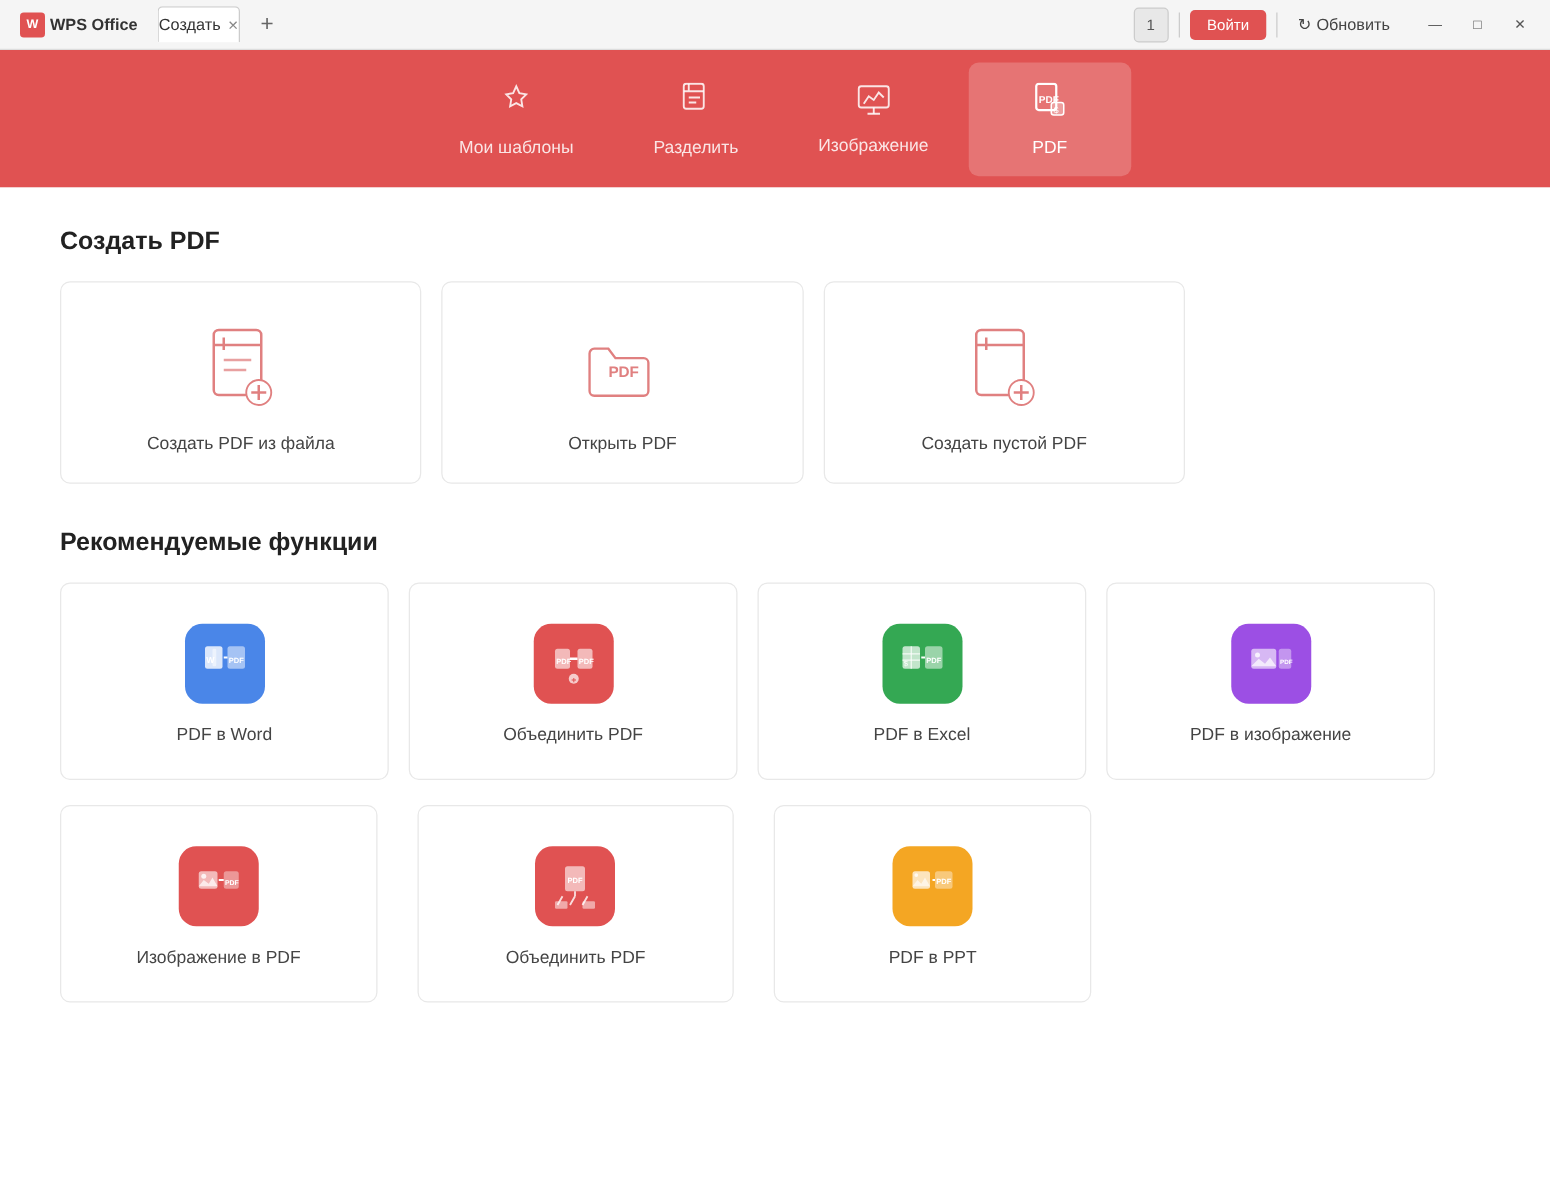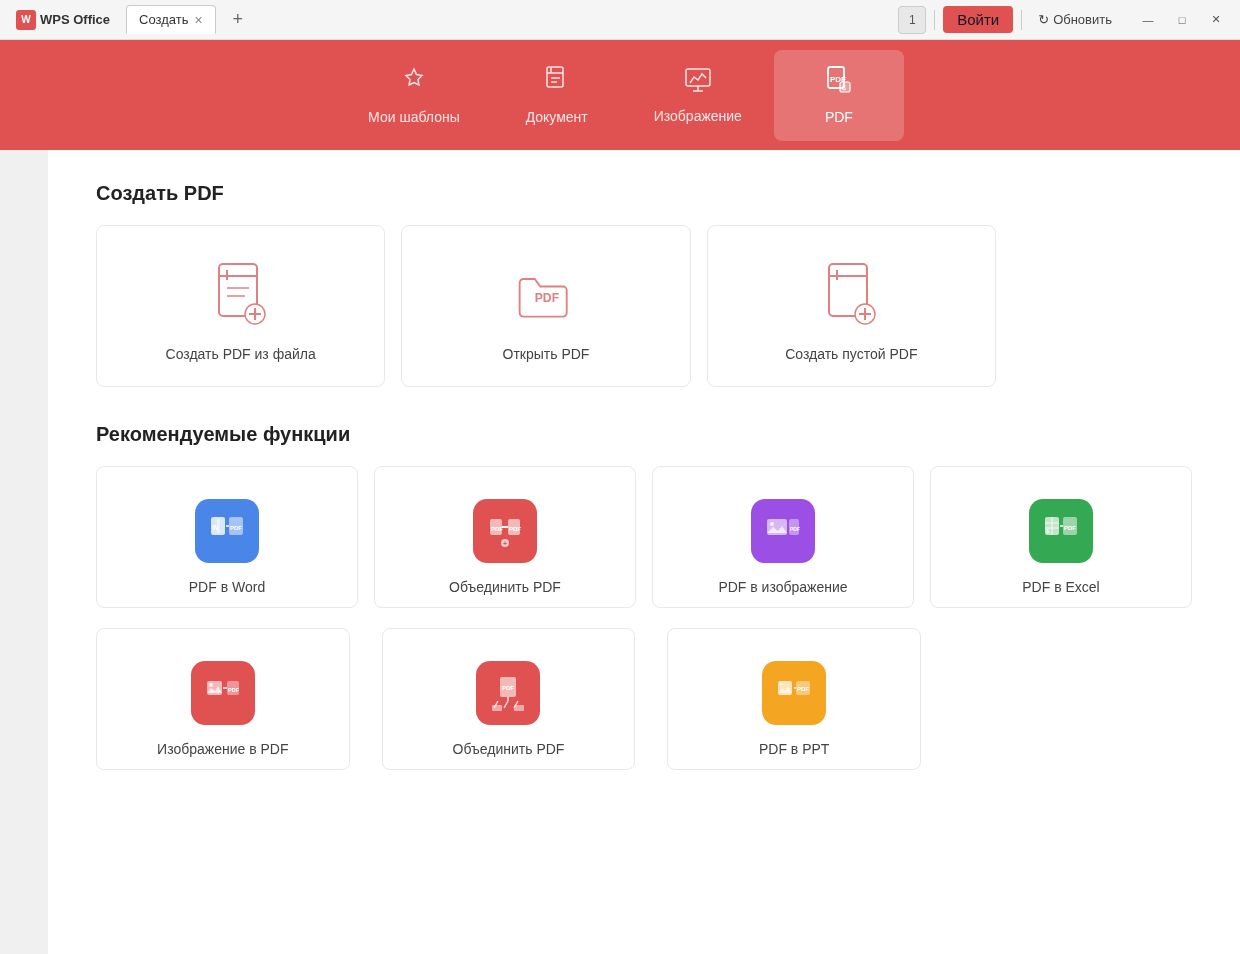--- a/index.html
+++ b/index.html
@@ -43,21 +43,21 @@
       justify-content: center;
       color: white;
       font-size: 10px;
       font-weight: bold;
     }
     .tab-active {
       background: white;
       border: 1px solid #ccc;
       border-bottom: 1px solid white;
       border-radius: 4px 4px 0 0;
-      padding: 6px 12px;
+      padding: 6px 0;
       font-size: 13px;
       color: #333;
       display: flex;
       align-items: center;
       gap: 6px;
       cursor: pointer;
     }
     .tab-close {
       font-size: 14px;
       color: #888;
@@ -94,25 +94,25 @@
       cursor: pointer;
       border: 1px solid #ccc;
     }
     .divider-v {
       width: 1px;
       height: 20px;
       background: #ccc;
     }
     .login-btn {
       background: #e05252;
-      color: #0f172a;
+      color: #ffffff;
       border: none;
       border-radius: 4px;
       padding: 5px 14px;
-      font-size: 15px;
+      font-size: 12px;
       cursor: pointer;
       font-weight: 500;
     }
     .update-btn {
       display: flex;
       align-items: center;
       gap: 4px;
       background: none;
       border: none;
       font-size: 13px;
@@ -171,21 +171,20 @@
       color: rgba(255,255,255,0.85);
     }
     .nav-item.active .nav-icon { color: white; }
 
     
     .main-content {
       flex: 1;
       background: white;
       padding: 32px 48px;
       overflow-y: auto;
-      margin-left: 48px;
     }
 
     .section-title {
       font-size: 20px;
       font-weight: 600;
       color: #222;
       margin-bottom: 20px;
     }
 
     
@@ -229,21 +228,21 @@
       display: grid;
       grid-template-columns: repeat(4, 1fr);
       gap: 16px;
       max-width: 1100px;
       margin-bottom: 20px;
     }
     .feature-card {
       background: white;
       border: 1px solid #e8e8e8;
       border-radius: 8px;
-      padding: 32px 20px 12px;
+      padding: 32px 20px 28px;
       display: flex;
       flex-direction: column;
       align-items: center;
       gap: 16px;
       cursor: pointer;
       transition: box-shadow 0.15s;
     }
     .feature-icon {
       width: 64px;
       height: 64px;
@@ -308,21 +307,21 @@
   </div>
 
   <div class="nav-item">
     <span class="nav-icon">
       <svg width="26" height="28" viewBox="0 0 26 28" fill="none">
         <rect x="3" y="1" width="16" height="20" rx="2" stroke="rgba(255,255,255,0.85)" stroke-width="1.5"></rect>
         <path d="M3 7h16M7 1v6" stroke="rgba(255,255,255,0.85)" stroke-width="1.5"></path>
         <path d="M7 12h9M7 16h6" stroke="rgba(255,255,255,0.85)" stroke-width="1.5"></path>
       </svg>
     </span>
-    <span>Документ</span>
+    <span>Разделить</span>
   </div>
 
 
   <div class="nav-item">
     <span class="nav-icon">
       <svg width="28" height="26" viewBox="0 0 28 26" fill="none">
         <rect x="2" y="2" width="24" height="17" rx="2" stroke="rgba(255,255,255,0.85)" stroke-width="1.5"></rect>
         <polyline points="6,16 10,10 14,13 18,7 22,11" stroke="rgba(255,255,255,0.85)" stroke-width="1.5" fill="none"></polyline>
         <line x1="14" y1="19" x2="14" y2="24" stroke="rgba(255,255,255,0.85)" stroke-width="1.5"></line>
         <line x1="9" y1="24" x2="19" y2="24" stroke="rgba(255,255,255,0.85)" stroke-width="1.5"></line>
@@ -418,48 +417,48 @@
           <text x="24" y="20" font-size="6" fill="white" font-weight="bold">PDF</text>
           <path d="M17 16 L23 16" stroke="white" stroke-width="2"></path>
           <circle cx="20" cy="32" r="4" fill="rgba(255,255,255,0.7)"></circle>
           <text x="18" y="35" font-size="7" fill="#e05252" font-weight="bold">+</text>
         </svg>
       </div>
       <span class="feature-label">Объединить PDF</span>
     </div>
 
     <div class="feature-card">
-      <div class="feature-icon" style="background:#9c4fe4;">
-        <svg width="40" height="40" viewBox="0 0 40 40" fill="none">
-          <rect x="4" y="8" width="20" height="16" rx="2" fill="rgba(255,255,255,0.6)"></rect>
-          <circle cx="9" cy="13" r="2" fill="rgba(255,255,255,0.8)"></circle>
-          <path d="M4 22 L10 16 L15 20 L19 15 L24 22 Z" fill="rgba(255,255,255,0.7)"></path>
-          <rect x="26" y="8" width="10" height="16" rx="2" fill="rgba(255,255,255,0.4)"></rect>
-          <text x="27" y="20" font-size="5" fill="white" font-weight="bold">PDF</text>
-        </svg>
-      </div>
-      <span class="feature-label">PDF в изображение</span>
-    </div>
-
-    <div class="feature-card">
       <div class="feature-icon" style="background:#34a853;">
         <svg width="40" height="40" viewBox="0 0 40 40" fill="none">
           <rect x="4" y="6" width="14" height="18" rx="2" fill="rgba(255,255,255,0.7)"></rect>
           <line x1="4" y1="12" x2="18" y2="12" stroke="rgba(255,255,255,0.8)" stroke-width="1"></line>
           <line x1="4" y1="17" x2="18" y2="17" stroke="rgba(255,255,255,0.8)" stroke-width="1"></line>
           <line x1="11" y1="6" x2="11" y2="24" stroke="rgba(255,255,255,0.8)" stroke-width="1"></line>
           <text x="5" y="22" font-size="6" fill="white">$</text>
           <rect x="22" y="6" width="14" height="18" rx="2" fill="rgba(255,255,255,0.5)"></rect>
           <text x="23" y="19" font-size="6" fill="white" font-weight="bold">PDF</text>
           <path d="M19 15 L22 15" stroke="white" stroke-width="1.5"></path>
         </svg>
       </div>
       <span class="feature-label">PDF в Excel</span>
     </div>
 
+    <div class="feature-card">
+      <div class="feature-icon" style="background:#9c4fe4;">
+        <svg width="40" height="40" viewBox="0 0 40 40" fill="none">
+          <rect x="4" y="8" width="20" height="16" rx="2" fill="rgba(255,255,255,0.6)"></rect>
+          <circle cx="9" cy="13" r="2" fill="rgba(255,255,255,0.8)"></circle>
+          <path d="M4 22 L10 16 L15 20 L19 15 L24 22 Z" fill="rgba(255,255,255,0.7)"></path>
+          <rect x="26" y="8" width="10" height="16" rx="2" fill="rgba(255,255,255,0.4)"></rect>
+          <text x="27" y="20" font-size="5" fill="white" font-weight="bold">PDF</text>
+        </svg>
+      </div>
+      <span class="feature-label">PDF в изображение</span>
+    </div>
+
   </div>
 
   <div class="features-grid-2">
 
     <div class="feature-card">
       <div class="feature-icon" style="background:#e05252;">
         <svg width="40" height="40" viewBox="0 0 40 40" fill="none">
           <rect x="4" y="8" width="15" height="14" rx="2" fill="rgba(255,255,255,0.6)"></rect>
           <circle cx="8" cy="12" r="2" fill="rgba(255,255,255,0.8)"></circle>
           <path d="M4 20 L8 15 L12 18 L15 13 L19 20 Z" fill="rgba(255,255,255,0.7)"></path>

